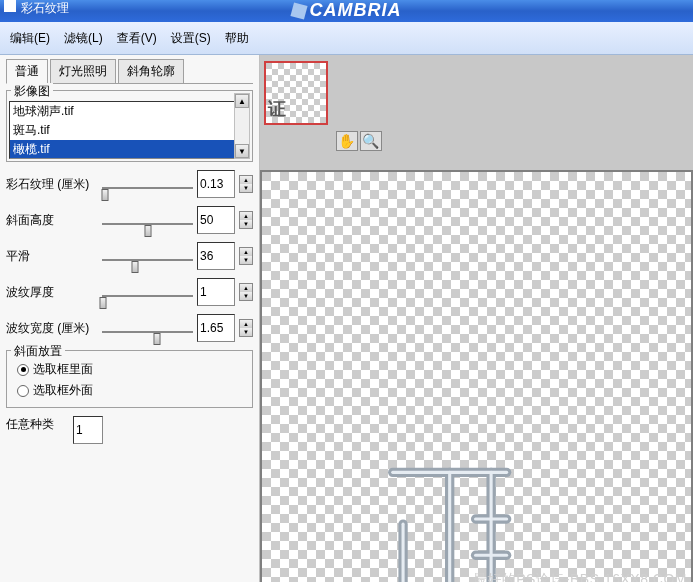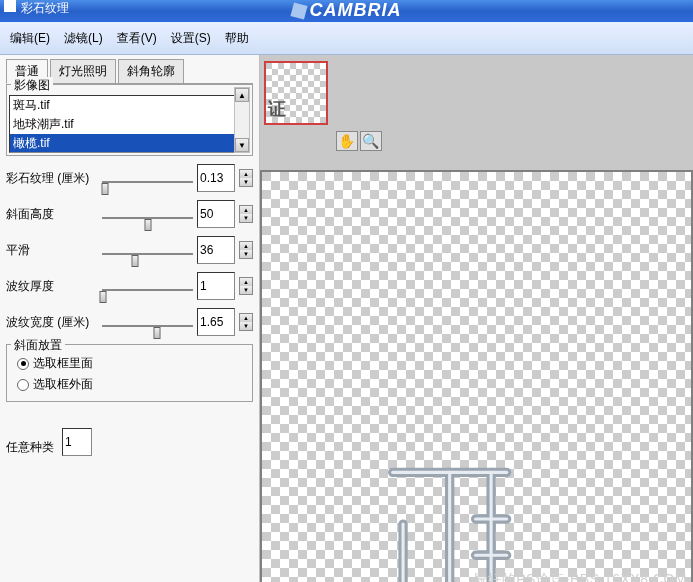--- a/index.html
+++ b/index.html
@@ -7,21 +7,21 @@
 .titlebar{height:22px;background:linear-gradient(180deg,#4a8de8 0%,#2961c9 50%,#2e6bdb 100%);display:flex;padding:0 4px;color:#fff;position:relative}
 .titlebar .winicon{width:12px;height:12px;background:#fff;margin-right:5px}
 .titlebar .title{font-weight:400}
 .titlebar .brand{position:absolute;left:50%;transform:translateX(-50%);display:flex;align-items:center;gap:4px}
 .titlebar .brand .logo{width:14px;height:14px;background:#a8c7f0;transform:rotate(15deg)}
 .titlebar .brand .btxt{font-weight:bold;font-style:italic;letter-spacing:1px;font-size:18px;font-family:Arial}
 .menubar{height:22px;background:linear-gradient(180deg,#e8f0ff,#d0e0f8);display:flex;align-items:center;padding:16px 4px;gap:2px;border-bottom:1px solid #a0b8d8}
 .menuitem{padding:2px 6px;cursor:pointer}
 .mainwrap{display:flex;height:538px}
 .leftpane{width:260px;background:#f7f7f7;border-right:1px solid #c0c0c0;padding:4px 6px;overflow:hidden}
-.tabs{display:flex;border-bottom:1px solid #a0a0a0;margin-bottom:0}
+.tabs{display:flex;border-bottom:1px solid #a0a0a0;margin-bottom:6px}
 .tab{padding:3px 8px;border:1px solid #a0a0a0;border-bottom:none;background:#e8e8e8;cursor:pointer;margin-right:2px;position:relative}
 .tab.active{background:#f7f7f7;border-bottom:1px solid #f7f7f7;margin-bottom:-1px}
 .grp{border:1px solid #a0a0a0;padding:2px;margin-bottom:8px;position:relative}
 .grplbl{position:absolute;top:-8px;left:4px;background:#f7f7f7;padding:0 3px}
 .listbox{width:226px;height:58px;background:#fff;border:1px inset #888;overflow-y:auto}
 .listbox .item{padding:1px 3px;cursor:pointer}
 .listbox .item.sel{background:#1852b8;color:#fff}
 .scrollbar{position:absolute;right:2px;top:2px;bottom:2px;width:16px;background:#e8e8e8;border:1px solid #c0c0c0;display:flex;flex-direction:column}
 .sbbtn{height:14px;background:linear-gradient(#f0f0f0,#d0d0d0);border:1px solid #a0a0a0;display:flex;align-items:center;justify-content:center;font-size:8px;cursor:pointer}
 .sbtrack{flex:1;background:#f0f0f0}
@@ -30,21 +30,21 @@
 .sliderarea{flex:1;position:relative}
 .slidertrack{height:2px;background:#888;position:relative;margin:8px 0 2px}
 .thumb{position:absolute;top:-5px;width:7px;height:12px;background:linear-gradient(#f0f0f0,#c0c0c0);border:1px solid #606060;cursor:pointer;transform:translateX(-50%)}
 .numinp{width:38px;height:28px;border:1px inset #888;padding:1px 2px;text-align:left;background:#fff}
 .spinner{width:14px;height:18px;display:flex;flex-direction:column;border:1px solid #888}
 .spinbtn{flex:1;background:linear-gradient(#f0f0f0,#d0d0d0);font-size:6px;display:flex;align-items:center;justify-content:center;cursor:pointer}
 .radiogrp{border:1px solid #a0a0a0;padding:8px 10px 6px;margin:8px 0;position:relative}
 .radiorow{display:flex;align-items:center;gap:4px;padding:2px 0;cursor:pointer}
 .radio{width:12px;height:12px;border:1px solid #666;border-radius:50%;background:#fff;display:flex;align-items:center;justify-content:center}
 .radio.checked::after{content:"";width:5px;height:5px;background:#000;border-radius:50%}
-.seedrow{display:flex;align-items:flex-end;gap:8px;margin-top:26px}
+.seedrow{display:flex;align-items:flex-start;gap:19px;margin-top:8px}
 .rightpane{flex:1;background:#7f7f7f;position:relative;display:flex;flex-direction:column}
 .previewbar{height:115px;background:#c8c8c8;display:flex;align-items:flex-start;padding:4px;gap:4px}
 .previewbox{width:64px;height:64px;border:2px solid #d04040;background:repeating-conic-gradient(#fff 0 25%,#ccc 0 50%) 0 0/12px 12px;position:relative;margin-top:2px}
 .previewbox .pchar{position:absolute;bottom:2px;left:2px;font-size:18px;font-weight:bold;color:#555;font-family:SimSun}
 .tools{display:flex;gap:2px;margin-top:72px;margin-left:4px}
 .toolbtn{width:22px;height:20px;border:1px solid #888;background:#e0e0e0;display:flex;align-items:center;justify-content:center;cursor:pointer;font-size:14px}
 .canvasarea{flex:1;background:repeating-conic-gradient(#fff 0 25%,#ccc 0 50%) 0 0/18px 18px;position:relative;margin:2px}
 .canvaschar{position:absolute;left:110px;top:290px;width:145px;height:145px;pointer-events:none}
 .canvaschar svg{width:100%;height:100%}
 .watermark{position:absolute;right:6px;bottom:4px;font-size:14px;color:#d0d0d0;font-family:Arial;letter-spacing:0.5px}
@@ -79,22 +79,22 @@
   <div class="leftpane">
     <div class="tabs">
       <div class="tab active">普通</div>
       <div class="tab">灯光照明</div>
       <div class="tab">斜角轮廓</div>
     </div>
 
     <div class="grp list">
       <span class="grplbl">影像图</span>
       <div class="listbox">
+        <div class="item">地球潮声.tif</div>
         <div class="item">斑马.tif</div>
-        <div class="item">地球潮声.tif</div>
         <div class="item sel">橄榄.tif</div>
 
       </div>
       <div class="scrollbar">
         <div class="sbbtn">▲</div>
         <div class="sbtrack"></div>
         <div class="sbbtn">▼</div>
       </div>
     </div>
 

